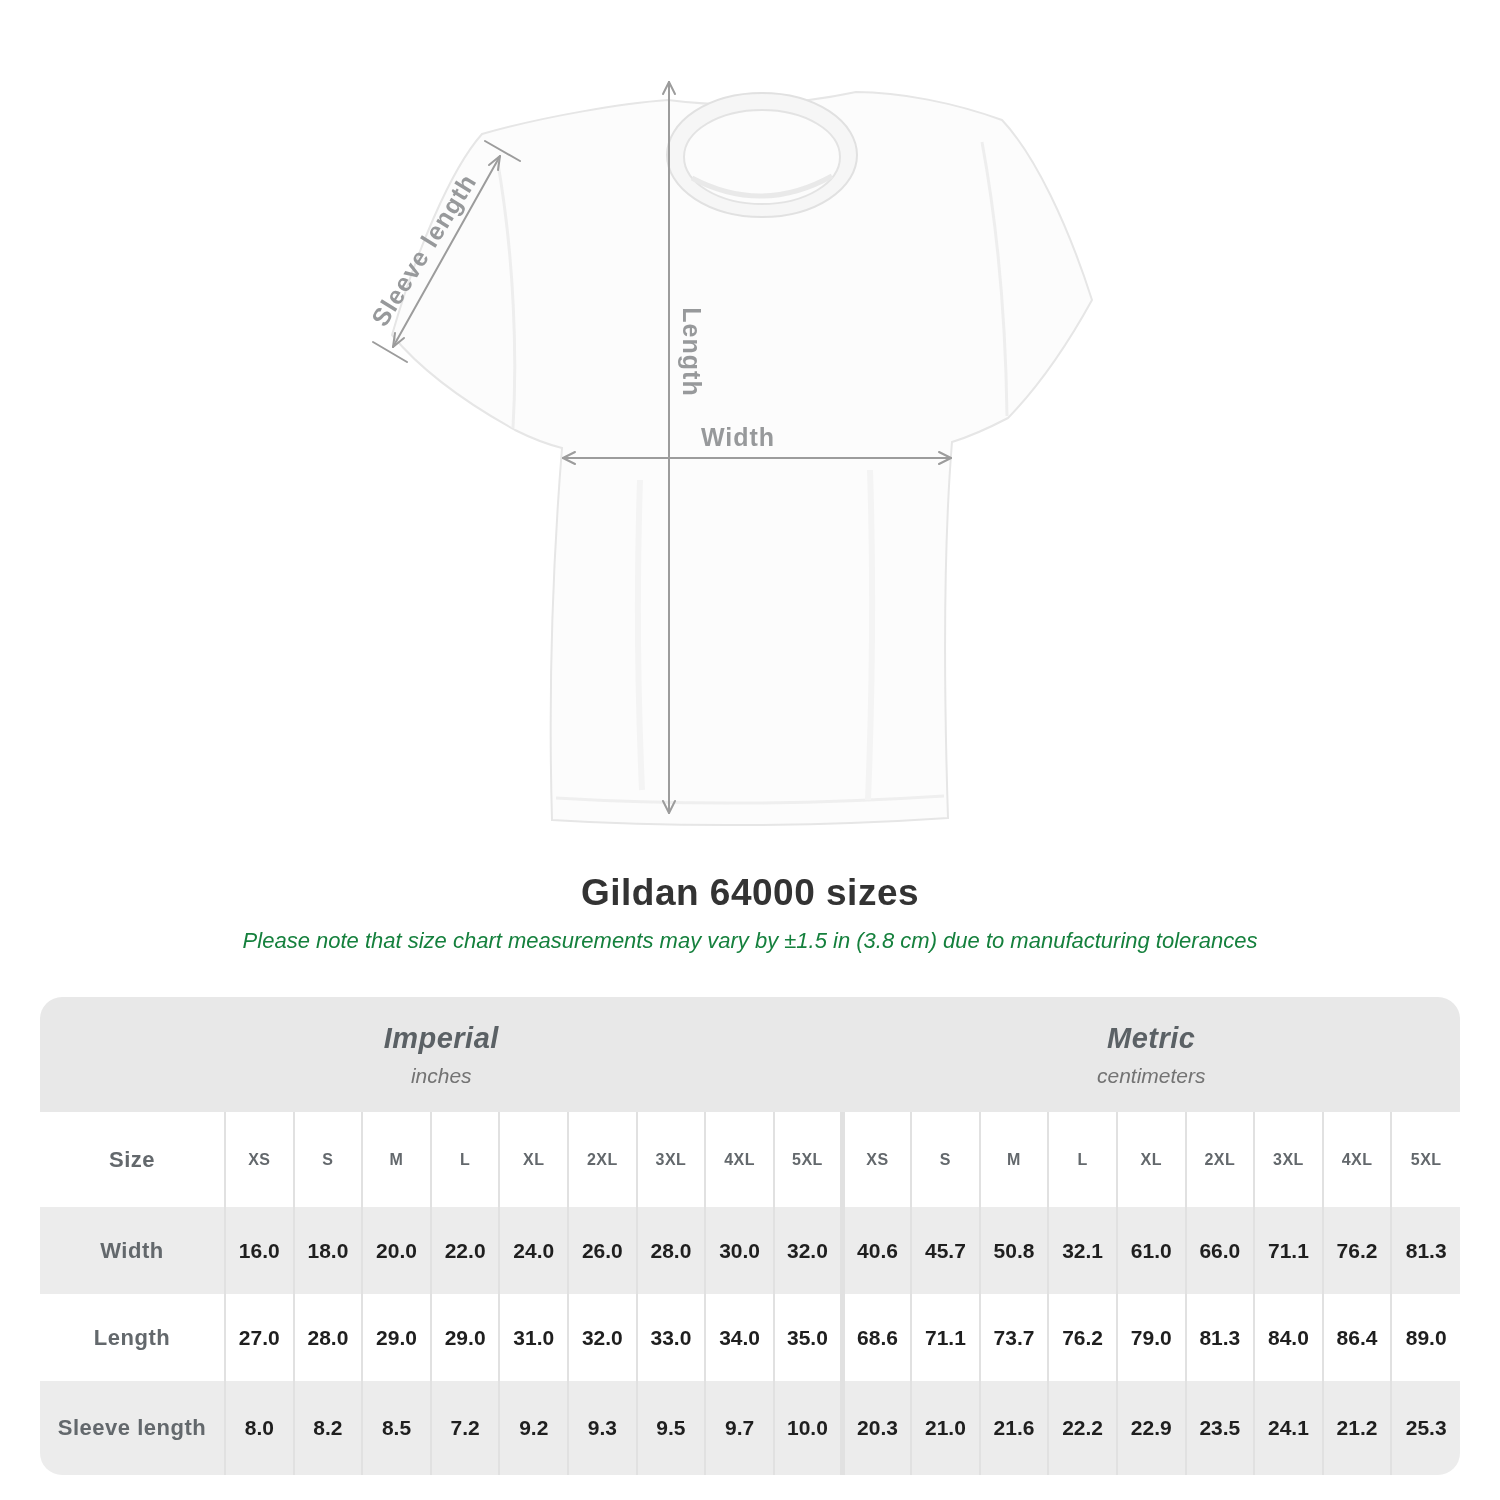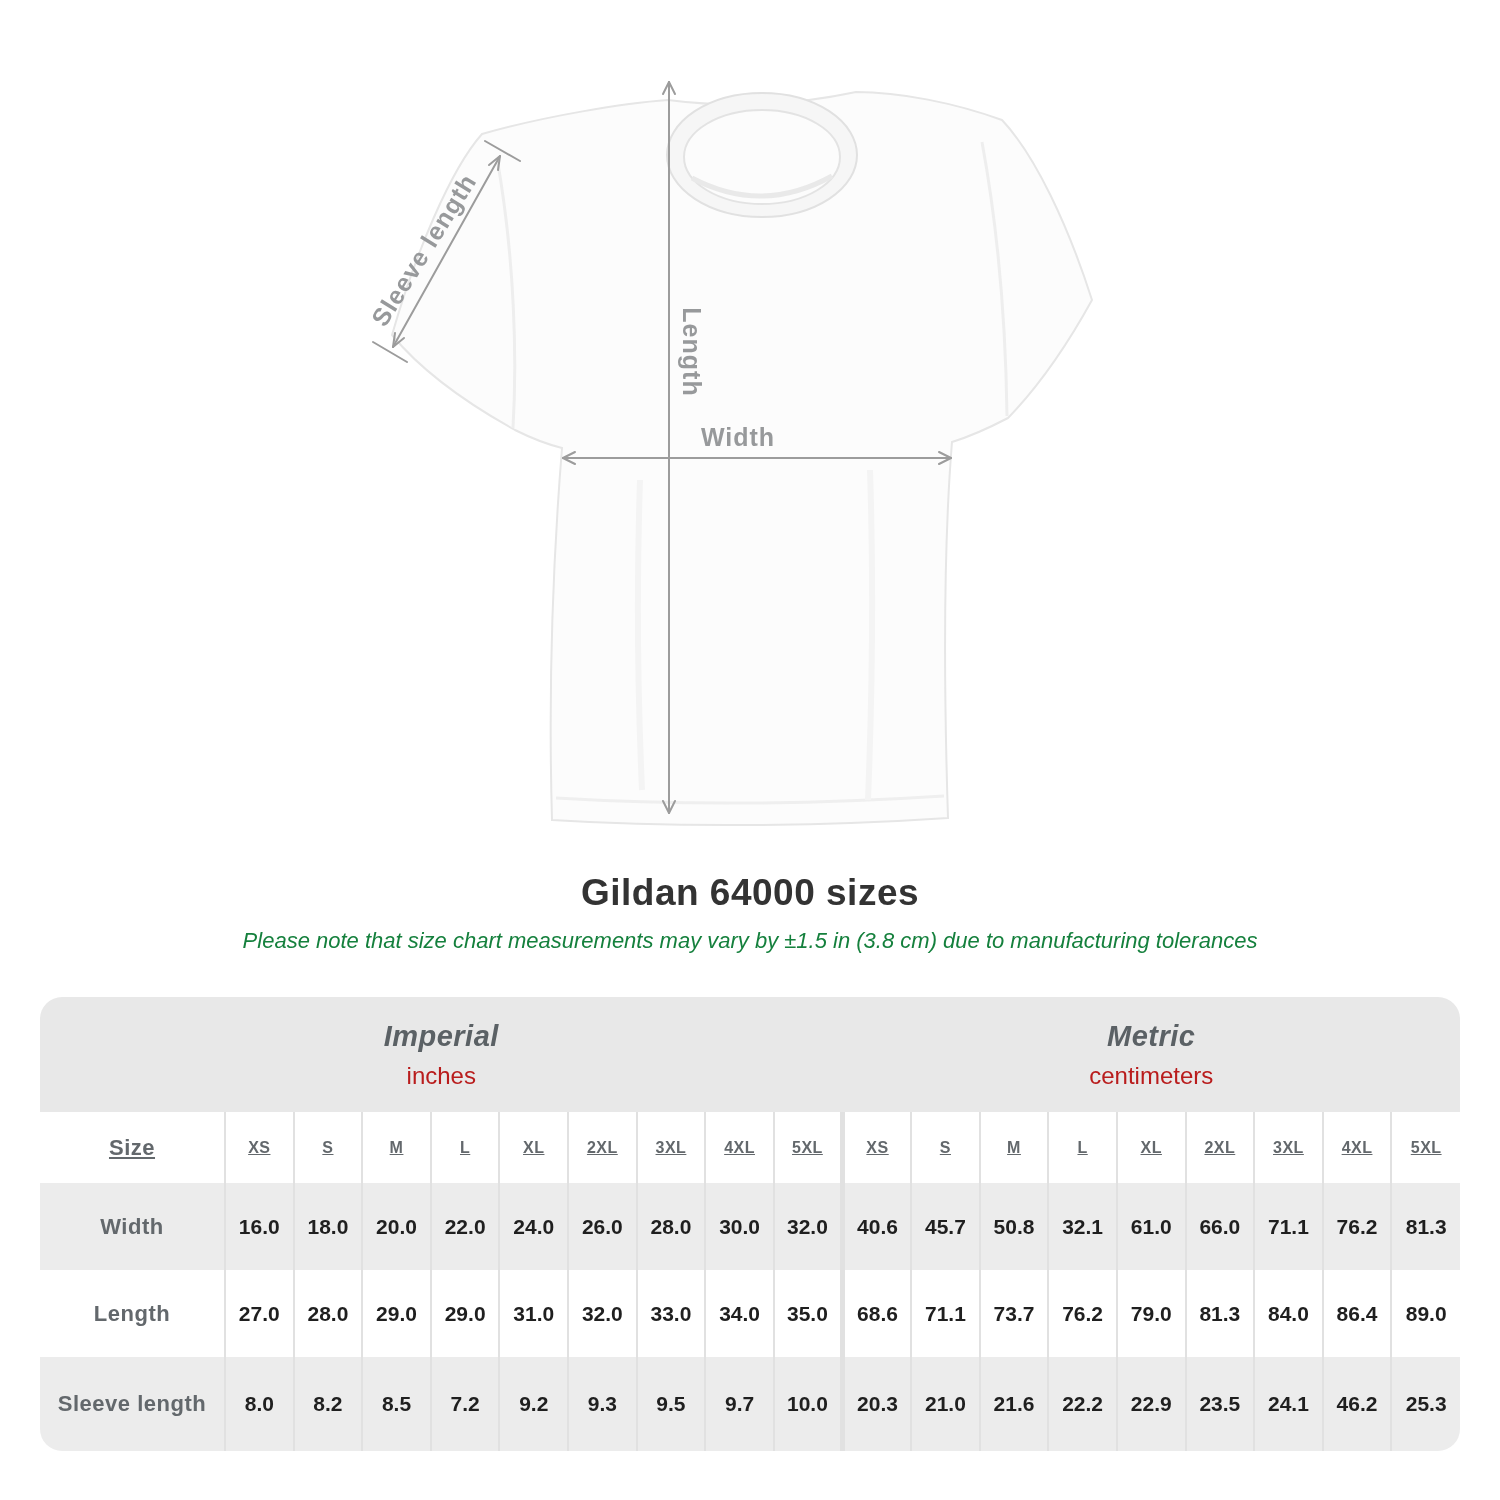--- a/index.html
+++ b/index.html
@@ -25,22 +25,22 @@
   }
   .twrap{
     position:absolute;left:40px;top:985px;width:1420px;
     border-radius:22px;overflow:hidden;margin-top:12px;
   }
   table.size-table{width:100%;border-collapse:collapse;table-layout:fixed;}
   table.size-table td{text-align:center;vertical-align:middle;padding:0;}
   col.lab{width:185px;}
   tr.band td{height:115px;background:#e8e8e8;}
   .gname{font-size:29px;font-weight:bold;font-style:italic;color:#5b6165;letter-spacing:.5px;}
-  .gunit{font-size:24px;color:#b91c1c;margin-top:9px;}
-  tr.cols td{height:71px;background:#ffffff;text-decoration:underline;}
+  .gunit{font-size:21px;font-style:italic;color:#737373;margin-top:9px;}
+  tr.cols td{height:95px;background:#ffffff;}
   tr.data td{height:87px;background:#ffffff;}
   tr.alt td{background:#ececec;}
   tr.last td{height:94px;}
   .hd{font-weight:bold;color:#63686c;font-size:16px;letter-spacing:.5px;}
   .rowhd{font-weight:bold;color:#63686c;font-size:22px;letter-spacing:.5px;}
   .num{color:#1f1f1f;font-size:21px;font-weight:bold;}
   tr.cols td + td, tr.data td + td{border-left:2px solid #e1e1e1;}
   table.size-table td.ms{border-left-width:5px;}
 </style>
 </head>
@@ -211,18 +211,18 @@
     <td class="num">9.5</td>
     <td class="num">9.7</td>
     <td class="num">10.0</td>
     <td class="num ms">20.3</td>
     <td class="num">21.0</td>
     <td class="num">21.6</td>
     <td class="num">22.2</td>
     <td class="num">22.9</td>
     <td class="num">23.5</td>
     <td class="num">24.1</td>
-    <td class="num">46.2</td>
+    <td class="num">21.2</td>
     <td class="num">25.3</td>
   </tr>
 </tbody>
     </table>
 </div>
 
 </body></html>

